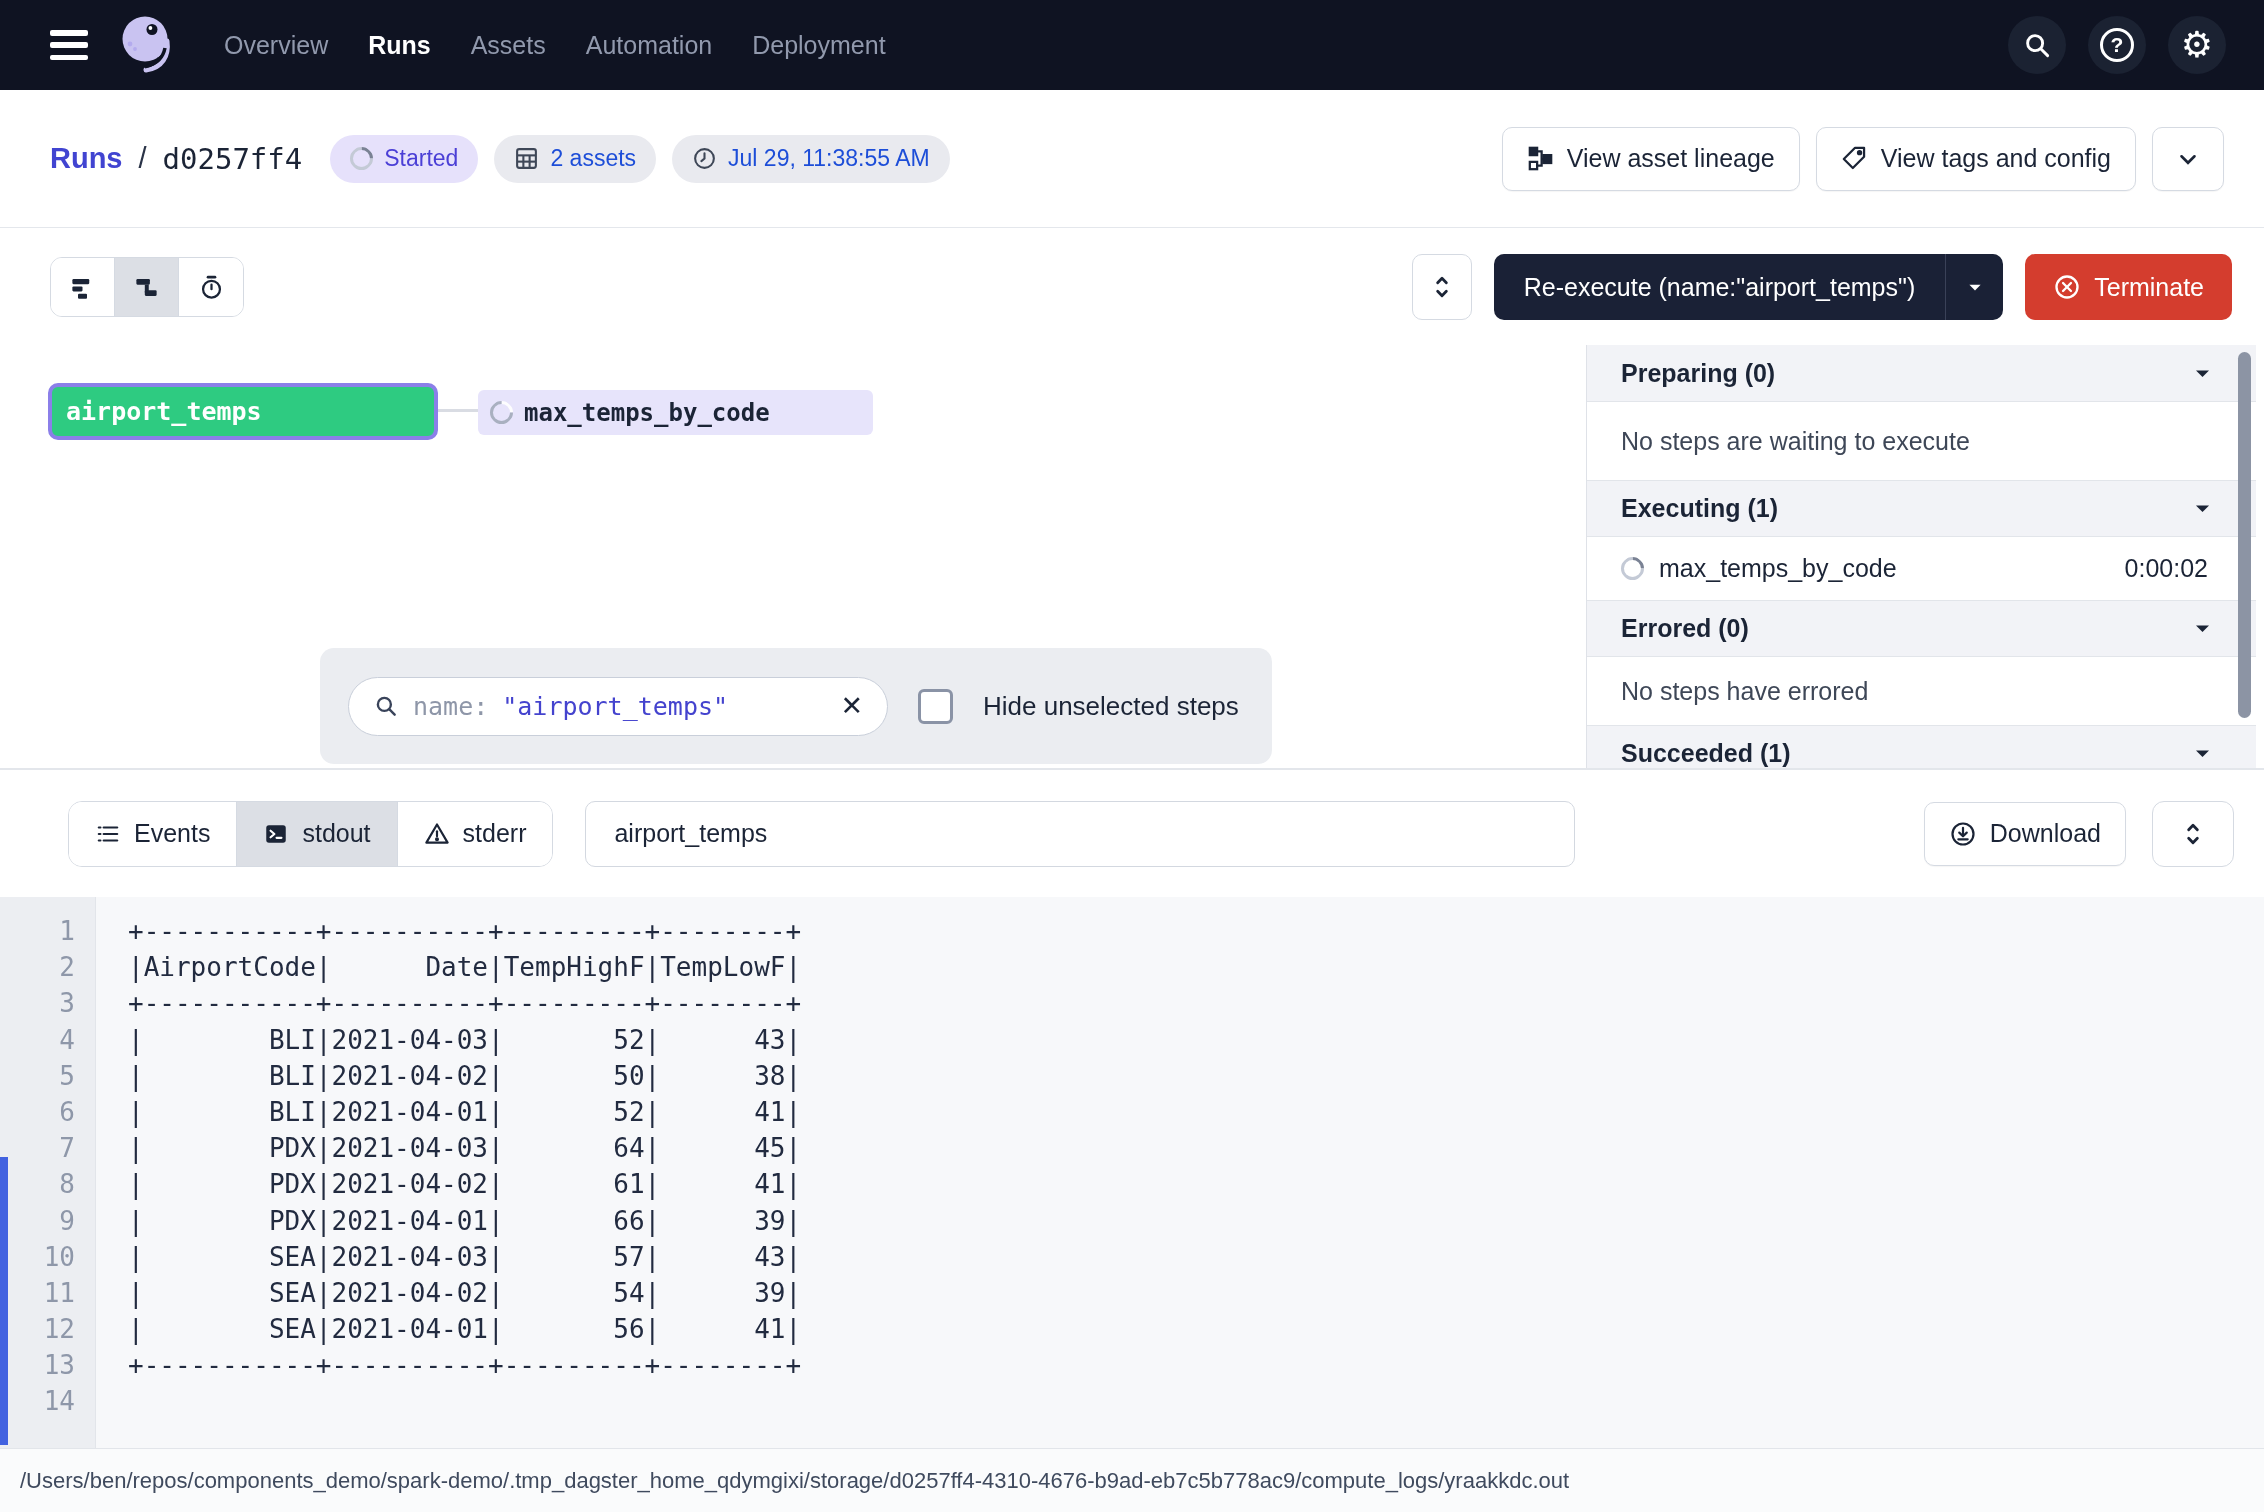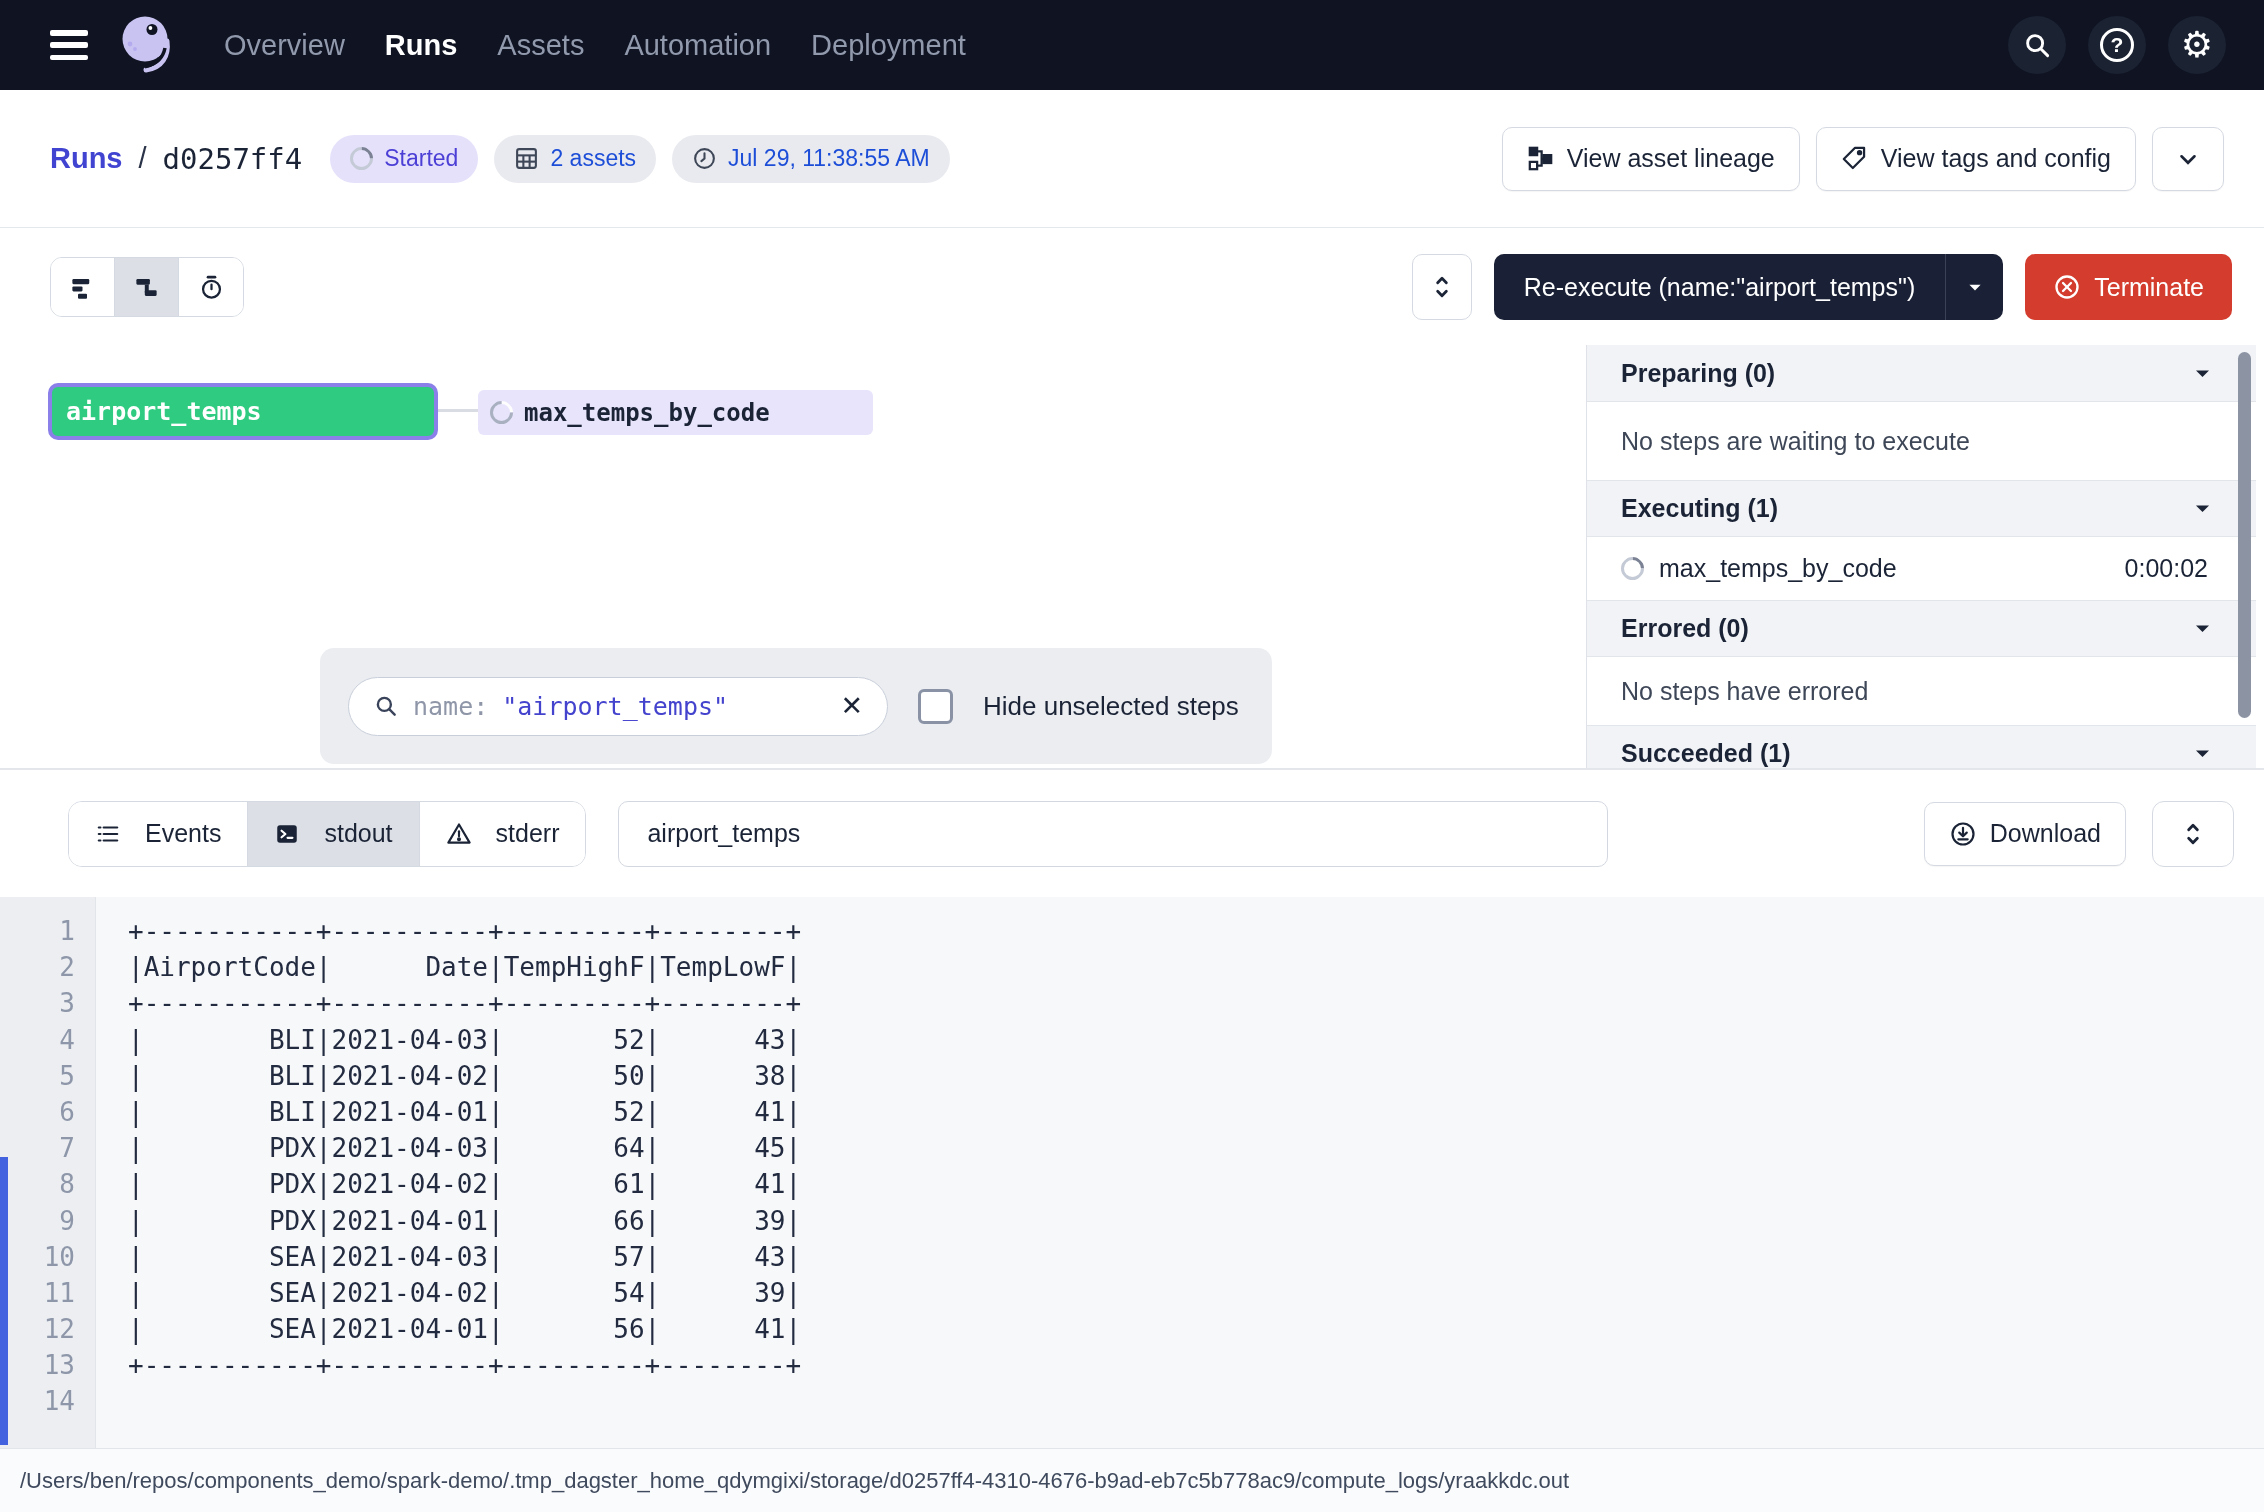--- a/index.html
+++ b/index.html
@@ -8,21 +8,21 @@
     position: relative; width: 2264px; height: 1512px; overflow: hidden;
     font-family: "Liberation Sans", sans-serif; color: #1B2436; background:#fff;
   }
   .mono { font-family: "DejaVu Sans Mono", monospace; }
 
   
   .topnav { position:absolute; top:0; left:0; right:0; height:90px; background:#0F1322; display:flex; align-items:center; }
   .hamburger { width:38px; height:30px; margin-left:50px; display:flex; flex-direction:column; justify-content:space-between; cursor:pointer; }
   .hamburger span { display:block; height:5.5px; background:#fff; border-radius:2px; }
   .logo { margin-left:28px; display:grid; place-items:center; }
-  .navitems { display:flex; gap:40px; margin-left:44px; font-size:29px; }
+  .navitems { display:flex; gap:40px; margin-left:44px; font-size:25px; }
   .navitem { color:#9199AD; cursor:pointer; }
   .navitem.active { color:#fff; font-weight:700; }
   .topnav-right { margin-left:auto; margin-right:38px; display:flex; gap:22px; }
   .circle-btn { width:58px; height:58px; border-radius:50%; background:#1B2232; display:grid; place-items:center; cursor:pointer; }
   .help-glyph { width:34px; height:34px; border:3px solid #fff; border-radius:50%; display:grid; place-items:center; color:#fff; font-size:21px; font-weight:700; }
   .gear-glyph { color:#fff; font-size:36px; line-height:1; }
 
   
   .run-header { position:absolute; top:90px; left:0; right:0; height:138px; background:#fff; border-bottom:1px solid #E4E7EC; display:flex; align-items:center; padding:0 40px 0 50px; }
   .crumb-link { color:#4144D1; font-size:29px; font-weight:600; cursor:pointer; }
@@ -74,21 +74,21 @@
   .body-med { height:68px; }
   .step-row { height:63px; display:flex; align-items:center; gap:15px; padding:0 48px 0 34px; font-size:25px; background:#fff; cursor:pointer; }
   .elapsed { margin-left:auto; color:#1B2436; }
   .panel-scrollbar { position:absolute; right:5px; top:7px; width:13px; height:366px; background:#8C94A4; border-radius:7px; }
 
   .h-divider { position:absolute; top:768px; left:0; right:0; height:2px; background:#E3E6EB; }
 
   
   .log-toolbar { position:absolute; top:770px; left:0; right:0; height:127px; background:#fff; display:flex; align-items:center; padding:0 30px 0 68px; }
   .tabgroup { display:flex; height:66px; border:1px solid #D5DAE2; border-radius:14px; overflow:hidden; background:#fff; }
-  .tab { display:flex; align-items:center; gap:24px; padding:0 26px; font-size:25px; border-right:1px solid #D5DAE2; background:#fff; cursor:pointer; }
+  .tab { display:flex; align-items:center; gap:13px; padding:0 26px; font-size:25px; border-right:1px solid #D5DAE2; background:#fff; cursor:pointer; }
   .tab:last-child { border-right:none; }
   .tab.selected { background:#DCDFE5; }
   .step-select { margin-left:32px; width:990px; height:66px; border:1px solid #D3D8E0; border-radius:10px; background:#fff; display:flex; align-items:center; padding:0 28px; font-size:25px; cursor:pointer; }
   .log-actions { margin-left:auto; display:flex; align-items:center; gap:26px; }
   .expand-btn { width:82px; height:66px; border:1px solid #D5DAE2; border-radius:12px; background:#fff; display:grid; place-items:center; cursor:pointer; }
 
   
   .log-area { position:absolute; top:897px; left:0; right:0; height:551px; background:#F7F8FA; display:flex; }
   .log-vscroll { position:absolute; left:0; top:260px; width:8px; height:288px; background:#4262E0; }
   .gutter { width:96px; background:#ECEEF2; border-right:1px solid #E2E5EA; padding-top:16px; }

